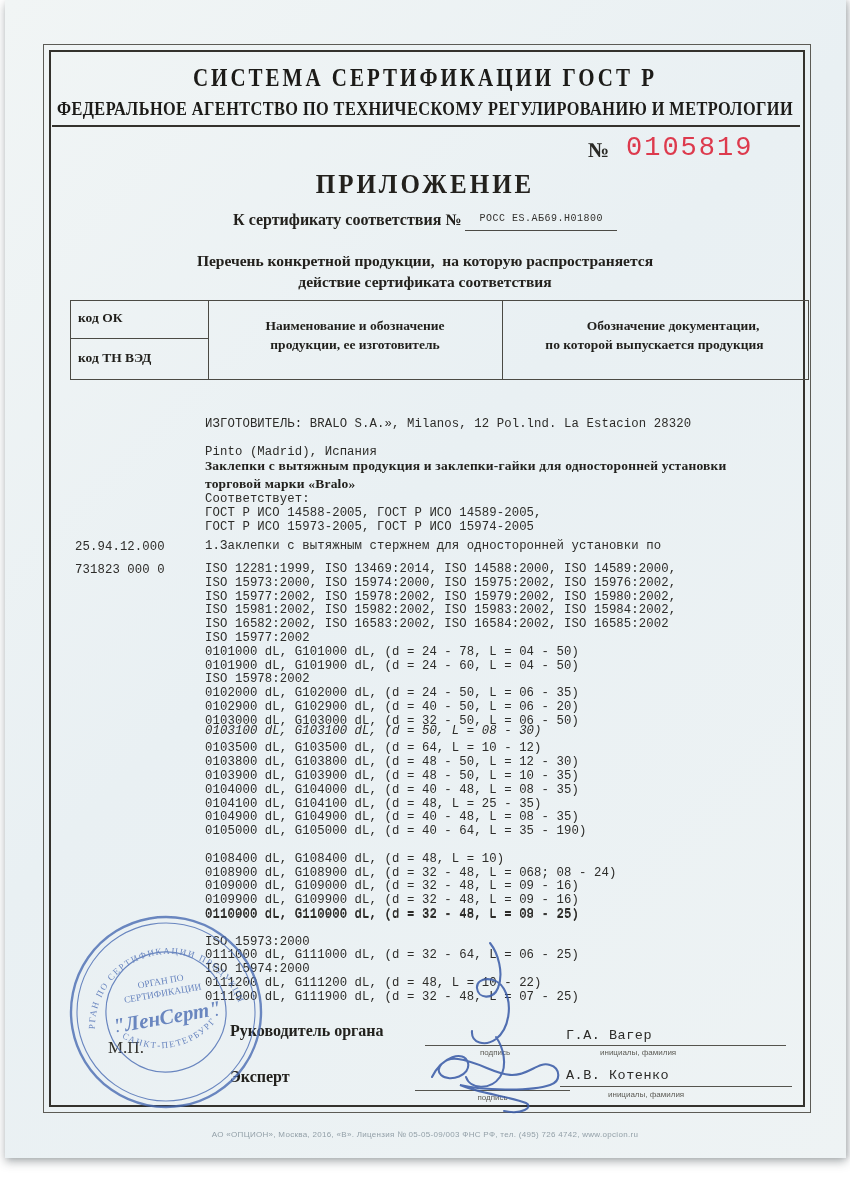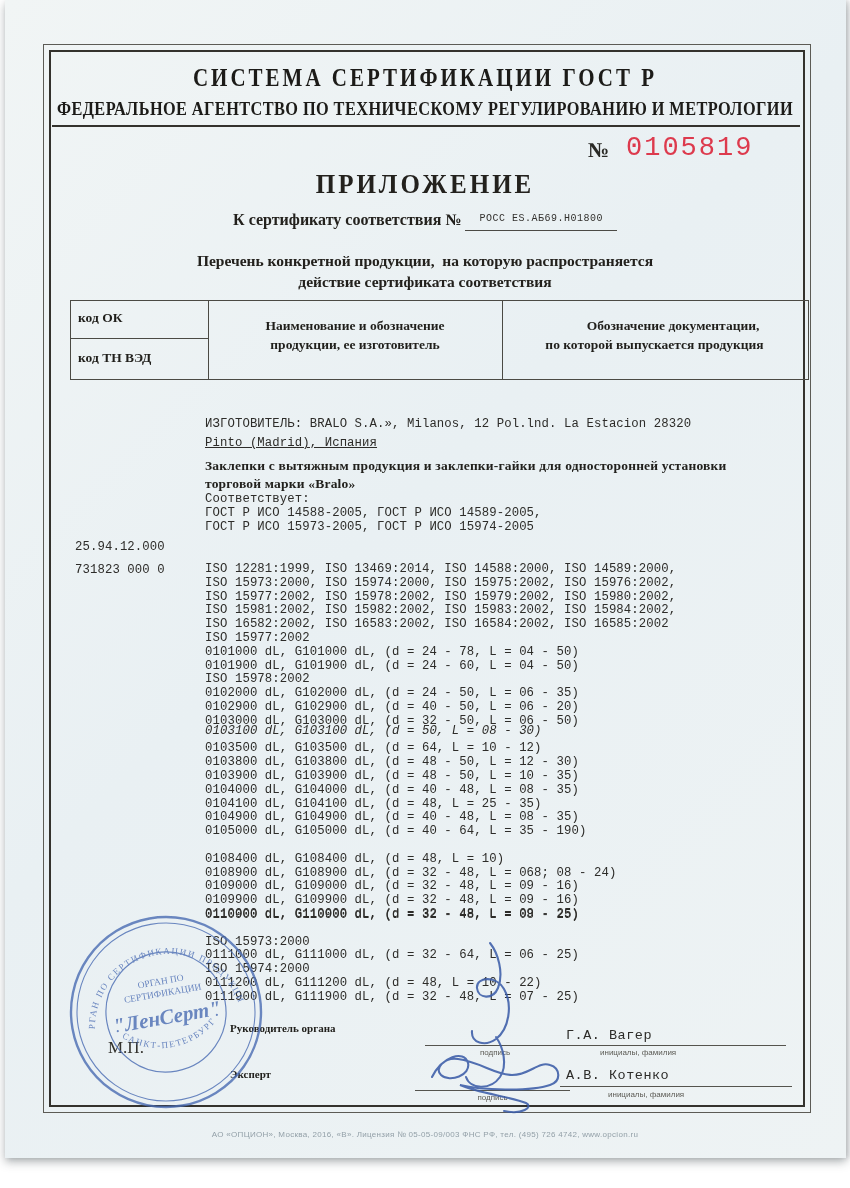--- a/index.html
+++ b/index.html
@@ -31,21 +31,21 @@
   .tablebox{left:70px;top:300px;width:737px;height:78px;border:1.3px solid #4b4a44;}
   .tdiv-v1{left:208px;top:300px;height:79px;border-left:1.2px solid #4b4a44;}
   .tdiv-v2{left:502px;top:300px;height:79px;border-left:1.2px solid #4b4a44;}
   .tdiv-h{left:70px;top:338px;width:138px;border-top:1.2px solid #4b4a44;}
   .thead{font-weight:bold;font-size:13.5px;color:#201f1b;white-space:nowrap;}
   .cline{position:absolute;left:205px;font-family:"Liberation Mono",monospace;
          font-size:12.3px;color:#2d2c29;white-space:pre;letter-spacing:.1px;}
   .cline.serif-line{font-family:"Liberation Serif",serif;font-weight:bold;
          font-size:13.5px;color:#22211d;letter-spacing:.2px;}
   .cline.leftcode{left:75px;}
-  .sig-label{font-weight:bold;font-size:11px;color:#22211d;white-space:nowrap;}
+  .sig-label{font-weight:bold;font-size:16px;color:#22211d;white-space:nowrap;}
   .sig-rule{border-bottom:1.1px solid #55544e;height:0;}
   .sig-cap{font-family:"Liberation Sans",sans-serif;font-size:8px;color:#5c5b55;white-space:nowrap;}
   .sig-name{font-family:"Liberation Mono",monospace;font-size:13.5px;color:#2d2c29;
             letter-spacing:.5px;white-space:pre;}
   .mp{font-size:17px;color:#33322d;}
   .footer{top:1130px;left:0;width:850px;text-align:center;
           font-family:"Liberation Sans",sans-serif;font-size:8px;color:#93a0a8;
           letter-spacing:.3px;}
   svg text{font-family:"Liberation Serif",serif;}
 </style>
@@ -78,27 +78,28 @@
 <div class="abs tdiv-h"></div>
 <div class="abs thead" style="left:78px;top:310px;">код ОК</div>
 <div class="abs thead" style="left:78px;top:350px;">код ТН ВЭД</div>
 <div class="abs thead" style="left:208px;top:318px;width:294px;text-align:center;">Наименование и обозначение</div>
 <div class="abs thead" style="left:208px;top:337px;width:294px;text-align:center;">продукции, ее изготовитель</div>
 <div class="abs thead" style="left:502px;top:318px;width:342px;text-align:center;">Обозначение документации,</div>
 <div class="abs thead" style="left:502px;top:337px;width:305px;text-align:center;">по которой выпускается продукция</div>
 
 <div class="abs" style="inset:0;" id="content-lines">
     <div class="cline" style="top: 417px;">ИЗГОТОВИТЕЛЬ: BRALO S.A.», Milanos, 12 Pol.lnd. La Estacion 28320</div>
-    <div class="cline" style="top: 436px; text-decoration: underline;">Pinto (Madrid), Испания</div>
+    <div class="cline" style="top: 445px;">Pinto (Madrid), Испания</div>
     <div class="cline serif-line" style="top: 458px;">Заклепки с вытяжным продукция и заклепки-гайки для односторонней установки</div>
     <div class="cline serif-line" style="top: 476px;">торговой марки «Bralo»</div>
     <div class="cline" style="top: 492px;">Соответствует:</div>
     <div class="cline" style="top: 506px;">ГОСТ Р ИСО 14588-2005, ГОСТ Р ИСО 14589-2005,</div>
     <div class="cline" style="top: 520px;">ГОСТ Р ИСО 15973-2005, ГОСТ Р ИСО 15974-2005</div>
     <div class="cline leftcode" style="top: 540px;">25.94.12.000</div>
+    <div class="cline" style="top: 539px;">1.Заклепки с вытяжным стержнем для односторонней установки по</div>
     <div class="cline leftcode" style="top: 563px;">731823 000 0</div>
     <div class="cline" style="top: 562px;">ISO 12281:1999, ISO 13469:2014, ISO 14588:2000, ISO 14589:2000,</div>
     <div class="cline" style="top: 575.8px;">ISO 15973:2000, ISO 15974:2000, ISO 15975:2002, ISO 15976:2002,</div>
     <div class="cline" style="top: 589.6px;">ISO 15977:2002, ISO 15978:2002, ISO 15979:2002, ISO 15980:2002,</div>
     <div class="cline" style="top: 603.4px;">ISO 15981:2002, ISO 15982:2002, ISO 15983:2002, ISO 15984:2002,</div>
     <div class="cline" style="top: 617.2px;">ISO 16582:2002, ISO 16583:2002, ISO 16584:2002, ISO 16585:2002</div>
     <div class="cline" style="top: 631px;">ISO 15977:2002</div>
     <div class="cline" style="top: 644.8px;">0101000 dL, G101000 dL, (d = 24 - 78, L = 04 - 50)</div>
     <div class="cline" style="top: 658.6px;">0101900 dL, G101900 dL, (d = 24 - 60, L = 04 - 50)</div>
     <div class="cline" style="top: 672.4px;">ISO 15978:2002</div>

